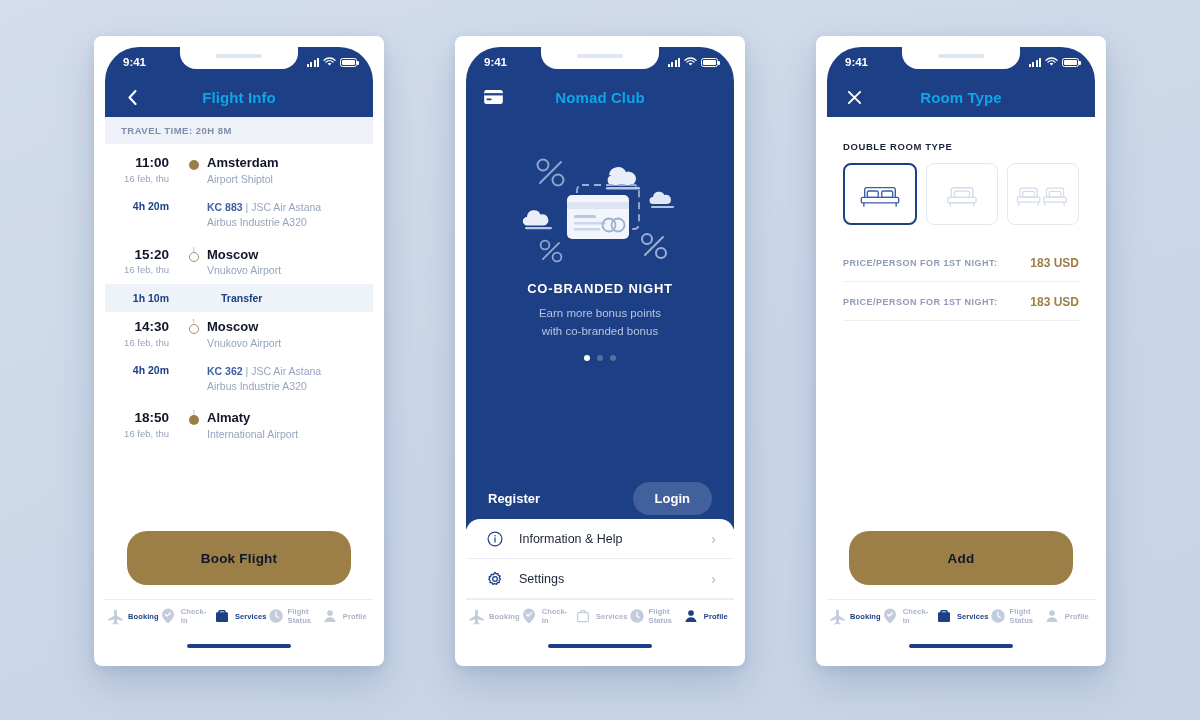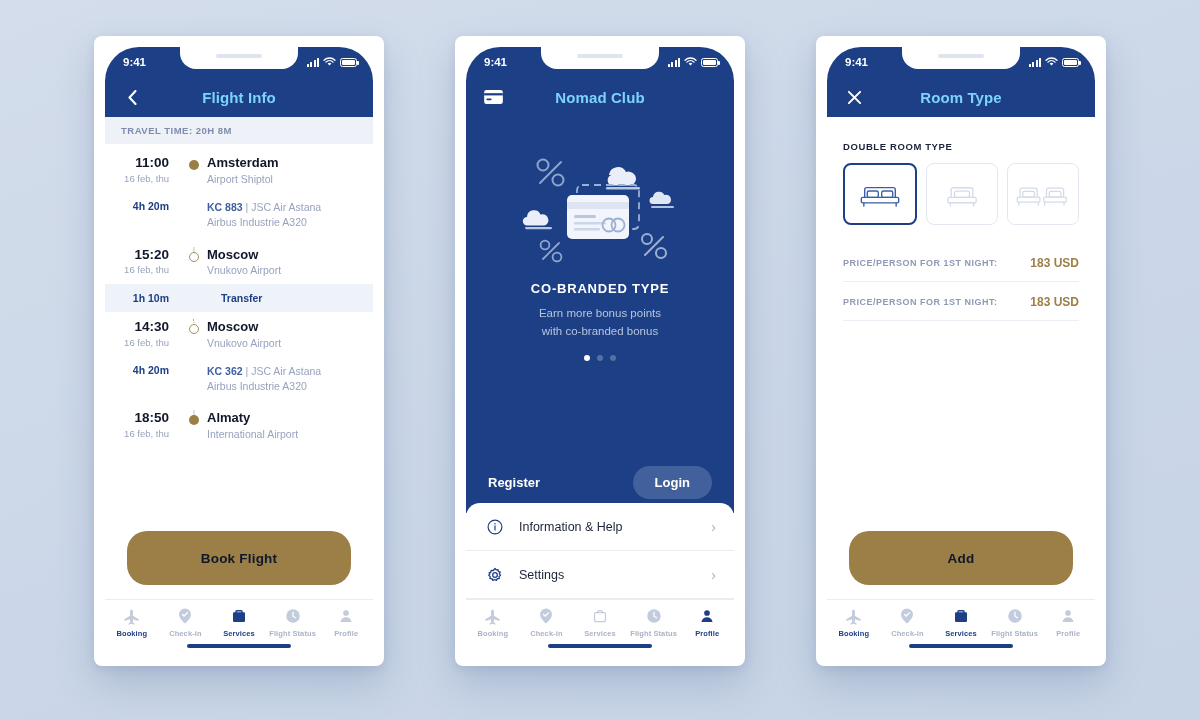--- a/index.html
+++ b/index.html
@@ -68,21 +68,21 @@
 
   
   .navbar {
     flex: 0 0 40px; height: 40px;
     background: #1c3f85;
     display: flex; align-items: center; position: relative;
     padding: 0 16px;
   }
   .navbar .title {
     position: absolute; left: 0; right: 0; text-align: center;
-    color: #7dd3fc; font-size: 15px; font-weight: bold; letter-spacing: .1px;
+    color: #0ea5e9; font-size: 15px; font-weight: bold; letter-spacing: .1px;
   }
   .nav-ic { position: relative; z-index: 3; width: 22px; height: 22px; color: #fff;
             display:flex; align-items:center; justify-content:center; }
   .nav-ic svg { display:block; }
 
   
   .travel-time {
     flex: 0 0 27px; background: #eef2f8;
     display: flex; align-items: center; padding: 0 16px;
     font-size: 9.5px; font-weight: bold; letter-spacing: .5px; color: #7e8cab;
@@ -127,21 +127,21 @@
     width: 100%; height: 54px; border: none; border-radius: 20px;
     background: #9c7f46; color: #0f172a; font-size: 13.5px; font-weight: bold;
     font-family: inherit; cursor: pointer; letter-spacing: .2px;
   }
 
   
   .tabbar {
     flex: 0 0 56px; background: #fff; border-top: 1px solid #e8ecf3;
     display: flex; align-items: flex-start; padding-top: 6px;
   }
-  .tab { flex: 1; display: flex; flex-direction: column; align-items: center; gap: 3px; cursor: pointer; }
+  .tab { flex: 1; display: flex; flex-direction: row; align-items: center; gap: 3px; cursor: pointer; }
   .tab .ti { width: 20px; height: 20px; display:flex; align-items:center; justify-content:center; color:#c3ccdd; }
   .tab .tl { font-size: 7.5px; color: #a9b3c7; font-weight: bold; letter-spacing: .1px; }
   .tab.blue-label .tl { color: #1c3f85; }
   .tab.active .ti { color: #1c3f85; }
   .tab.active .tl { color: #1c3f85; }
   .homebar {
     position: absolute; bottom: 7px; left: 50%; transform: translateX(-50%);
     width: 104px; height: 4px; border-radius: 3px; background: #1c3f85;
   }
 
@@ -165,21 +165,21 @@
     display: flex; align-items: center; justify-content: space-between;
     padding: 0 22px;
   }
   .reg-btn { background: none; border: none; color: #fff; font-size: 13px; font-weight: bold; font-family: inherit; cursor: pointer; }
   .login-btn {
     background: #42609c; border: none; color: #fff; font-size: 13px; font-weight: bold;
     font-family: inherit; border-radius: 17px; padding: 9px 22px; cursor: pointer;
   }
   .menu-sheet { flex: 0 0 auto; background: #fff; border-radius: 14px 14px 0 0; margin-top: -10px; position: relative; z-index: 5; }
   .menu-item {
-    display: flex; align-items: center; height: 48px; padding: 0 18px;
+    display: flex; align-items: center; height: 40px; padding: 0 18px;
     border-bottom: 1px solid #e9edf4; cursor: pointer;
   }
   .menu-item .mi-ic { width: 22px; height: 22px; color: #1c3f85; display:flex; align-items:center; justify-content:center; }
   .menu-item .mi-lbl { flex: 1; margin-left: 13px; font-size: 12.5px; color: #1c2438; }
   .menu-item .mi-ch { color: #a9b3c7; font-size: 14px; }
 
   
   .room-body { flex: 1 1 auto; background: #fff; padding: 24px 16px 0; }
   .sec-label { font-size: 9.5px; font-weight: bold; letter-spacing: .6px; color: #1c2438; }
   .bed-cards { display: flex; gap: 9px; margin-top: 11px; }
@@ -476,21 +476,21 @@
 
           <rect x="62" y="50" width="62" height="44" rx="5" fill="#f2f5fb"></rect>
           <rect x="62" y="57" width="62" height="7" fill="#dde5f3"></rect>
           <rect x="69" y="70" width="22" height="3" rx="1.5" fill="#b9c7e1"></rect>
           <rect x="69" y="77" width="32" height="2.4" rx="1.2" fill="#cbd6ea"></rect>
           <rect x="69" y="83" width="26" height="2.4" rx="1.2" fill="#cbd6ea"></rect>
           <circle cx="104" cy="80" r="6.5" fill="none" stroke="#9db0d4" stroke-width="1.8"></circle>
           <circle cx="113" cy="80" r="6.5" fill="none" stroke="#9db0d4" stroke-width="1.8"></circle>
         </svg>
 
-        <div class="promo-title">CO-BRANDED TYPE</div>
+        <div class="promo-title">CO-BRANDED NIGHT</div>
         <div class="promo-sub">
           <span>Earn more bonus points</span><br>
           <span>with  co-branded bonus</span>
         </div>
         <div class="dots">
           <i class="on"></i>
           <i></i>
           <i></i>
         </div>
 

